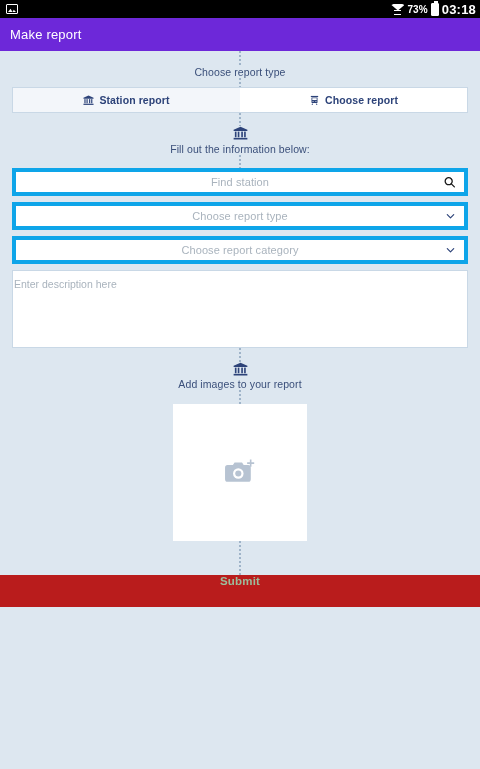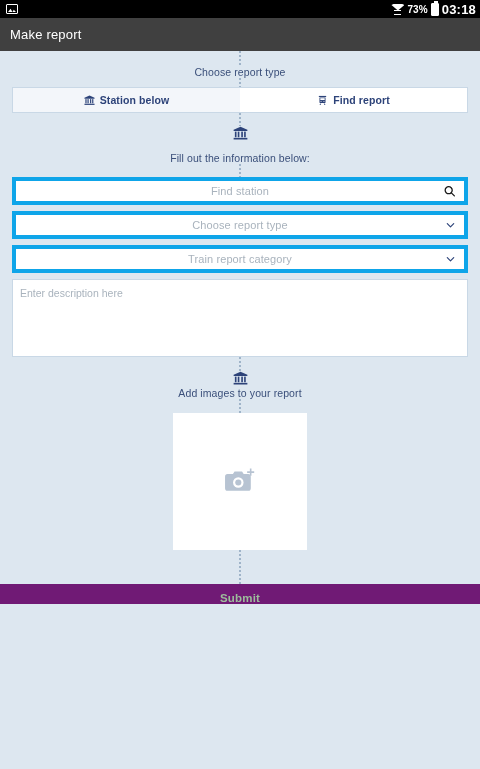--- a/index.html
+++ b/index.html
@@ -85,21 +85,21 @@
     content: "";
     position: absolute;
     top: -3px; left: 2px;
     width: 4px; height: 2px;
     background: #fff;
   }
 
   
   .appbar {
     height: 33px;
-    background: #404040;
+    background: #6d28d9;
     display: flex;
     align-items: center;
     padding-left: 10px;
   }
   .appbar-title {
     color: #ffffff;
     font-size: 13px;
     letter-spacing: .2px;
   }
 
@@ -180,21 +180,21 @@
     display: flex;
     align-items: center;
   }
   .field .adorn-right svg { display: block; }
 
   .textarea {
     margin: 0 12px;
     height: 78px;
     background: #ffffff;
     border: 1px solid #c9d8e6;
-    padding: 6px 7px;
+    padding: 6px 1px;
   }
   .textarea .ph {
     font-size: 10.5px;
     color: #a9b3bd;
   }
 
   
   .image-picker-row {
     display: flex;
     justify-content: center;
@@ -205,24 +205,24 @@
     background: #ffffff;
     display: flex;
     align-items: center;
     justify-content: center;
     cursor: pointer;
   }
   .image-picker svg { display: block; }
 
   
   .submit {
-    height: 20px;
-    background: #701a75;
-    display: flex;
-    align-items: flex-end;
+    height: 32px;
+    background: #b91c1c;
+    display: flex;
+    align-items: flex-start;
     justify-content: center;
     cursor: pointer;
   }
   .submit span {
     color: #9dbd9c;
     font-size: 11.5px;
     font-weight: bold;
     letter-spacing: .2px;
   }
 </style>
@@ -260,55 +260,55 @@
     <span>
       <svg width="11" height="11" viewBox="0 0 24 24" fill="#2d4379" aria-hidden="true">
         <path d="M12 1 1 6v2h22V6L12 1z"></path>
         <rect x="3" y="9" width="2.6" height="9"></rect>
         <rect x="7.6" y="9" width="2.6" height="9"></rect>
         <rect x="13.2" y="9" width="2.6" height="9"></rect>
         <rect x="17.8" y="9" width="2.6" height="9"></rect>
         <rect x="1" y="19" width="22" height="2.6"></rect>
       </svg>
     </span>
-    <span>Station below</span>
+    <span>Station report</span>
   </div>
   <div class="seg">
     <span>
       <svg width="11" height="11" viewBox="0 0 24 24" fill="#2d4379" aria-hidden="true">
         <path d="M4 2h16v2.4H4z"></path>
         <path d="M5.4 5.2h13.2v10.4a2 2 0 0 1-2 2H7.4a2 2 0 0 1-2-2V5.2z"></path>
         <rect x="7.2" y="7" width="9.6" height="4" fill="#ffffff"></rect>
         <circle cx="8.8" cy="14.4" r="1.1" fill="#ffffff"></circle>
         <circle cx="15.2" cy="14.4" r="1.1" fill="#ffffff"></circle>
         <path d="M7.6 18.4 5.4 22h2.2l1.6-3.6zM16.4 18.4 18.6 22h-2.2l-1.6-3.6z"></path>
       </svg>
     </span>
-    <span>Find report</span>
+    <span>Choose report</span>
   </div>
 </div>
 
 <div class="connector">
   <i style="height:13px"></i>
 </div>
 
 <div class="step-icon">
   <span>
     <svg width="15" height="15" viewBox="0 0 24 24" fill="#2d4379" aria-hidden="true">
       <path d="M12 1 1 6v2h22V6L12 1z"></path>
       <rect x="3" y="9" width="2.6" height="9"></rect>
       <rect x="7.6" y="9" width="2.6" height="9"></rect>
       <rect x="13.2" y="9" width="2.6" height="9"></rect>
       <rect x="17.8" y="9" width="2.6" height="9"></rect>
       <rect x="1" y="19" width="22" height="2.6"></rect>
     </svg>
   </span>
 </div>
 
-<div class="step-label" style="margin-top:11px">Fill out the information below:</div>
+<div class="step-label" style="margin-top:2px">Fill out the information below:</div>
 
 <div class="connector">
   <i style="height:13px"></i>
 </div>
 
 <div class="field-wrap">
   <div class="field">
     <span class="ph">Find station</span>
     <span class="adorn-right">
       <svg width="13" height="13" viewBox="0 0 24 24" fill="none" stroke="#1a1a1a" stroke-width="2.4" aria-hidden="true">
@@ -329,21 +329,21 @@
         <polyline points="5,9 12,16 19,9"></polyline>
       </svg>
     </span>
   </div>
 </div>
 
 <div style="height:6px"></div>
 
 <div class="field-wrap">
   <div class="field">
-    <span class="ph">Train report category</span>
+    <span class="ph">Choose report category</span>
     <span class="adorn-right">
       <svg width="11" height="11" viewBox="0 0 24 24" fill="none" stroke="#2d4379" stroke-width="2.6" stroke-linecap="round" stroke-linejoin="round" aria-hidden="true">
         <polyline points="5,9 12,16 19,9"></polyline>
       </svg>
     </span>
   </div>
 </div>
 
 <div style="height:6px"></div>
 

